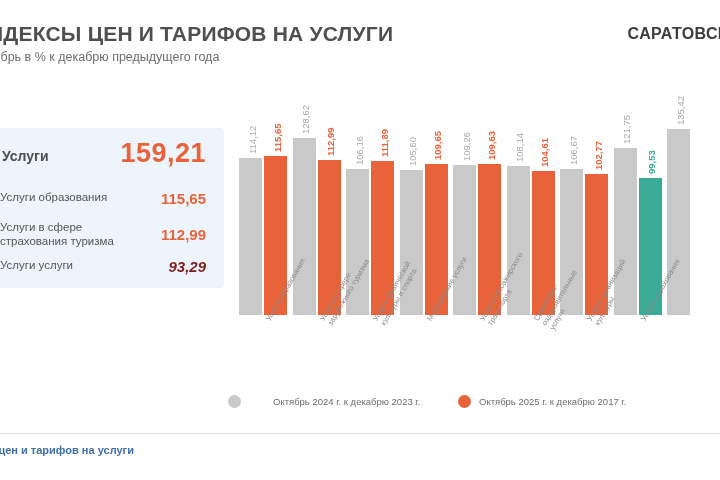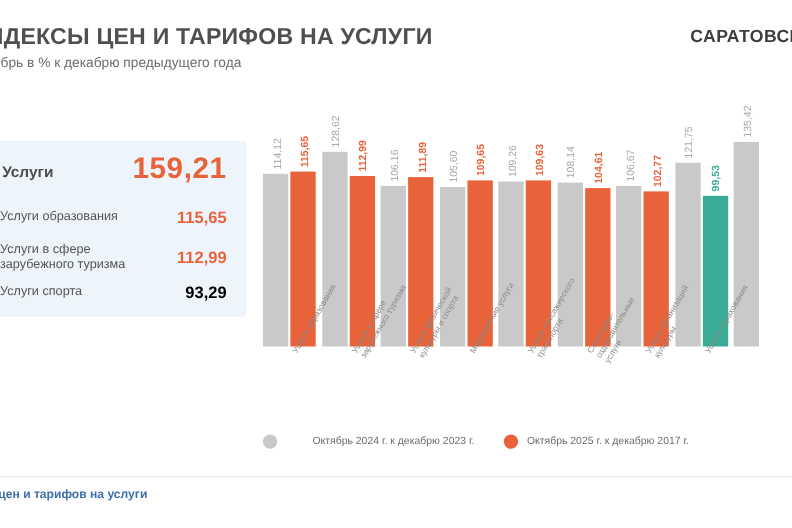--- a/index.html
+++ b/index.html
@@ -82,21 +82,21 @@
     line-height: 14px;
     width: 150px;
   }
   .panel-row .val {
     position: absolute;
     right: 0; top: 0;
     font-size: 15px;
     font-weight: bold;
     color: #e8633a;
   }
-  .panel-row.teal .val { color: #000000; }
+  .panel-row.teal .val { color: #7f1d1d; font-style: italic; }
 
   
   .chart {
     position: absolute;
     left: 228px; top: 120px;
     width: 500px;
     height: 260px;
   }
   .plot {
     position: absolute;
@@ -208,26 +208,26 @@
   <div class="panel-main-label">Услуги</div>
   <div class="panel-main-value">159,21</div>
 
   <div class="panel-row" style="top:62px;">
     <div class="lbl">Услуги образования</div>
     <div class="val">115,65</div>
   </div>
 
   <div class="panel-row" style="top:92px;">
     <div class="lbl" style="white-space:pre-line;">Услуги в сфере
-зарубежного туризма</div>
+страхования туризма</div>
     <div class="val" style="top:6px;">112,99</div>
   </div>
 
   <div class="panel-row teal" style="top:130px;">
-    <div class="lbl">Услуги спорта</div>
+    <div class="lbl">Услуги услуги</div>
     <div class="val">93,29</div>
   </div>
 </div>
 
 <div class="chart">
   <div class="plot" id="plot">
       <div class="group" style="left: 10px;">
         <div class="bar prev" style="height: 157px;">
           <span class="bar-label">114,12</span>
         </div>
@@ -325,21 +325,21 @@
         <span>Услуги организаций
 культуры</span>
       </div>
       <div class="cat-label" style="left: 384.5px;">
         <span>Услуги страхования</span>
       </div>
     </div>
 </div>
 
 <div class="legend">
-  <div class="legend-item" style="left:11px;gap:32px;">
+  <div class="legend-item" style="left:0px;gap:32px;">
     <span class="legend-dot prev"></span>
     <span class="legend-text">Октябрь 2024 г. к декабрю 2023 г.</span>
   </div>
   <div class="legend-item" style="left:230px;">
     <span class="legend-dot curr"></span>
     <span class="legend-text">Октябрь 2025 г. к декабрю 2017 г.</span>
   </div>
 </div>
 
 <div class="footer-rule"></div>

